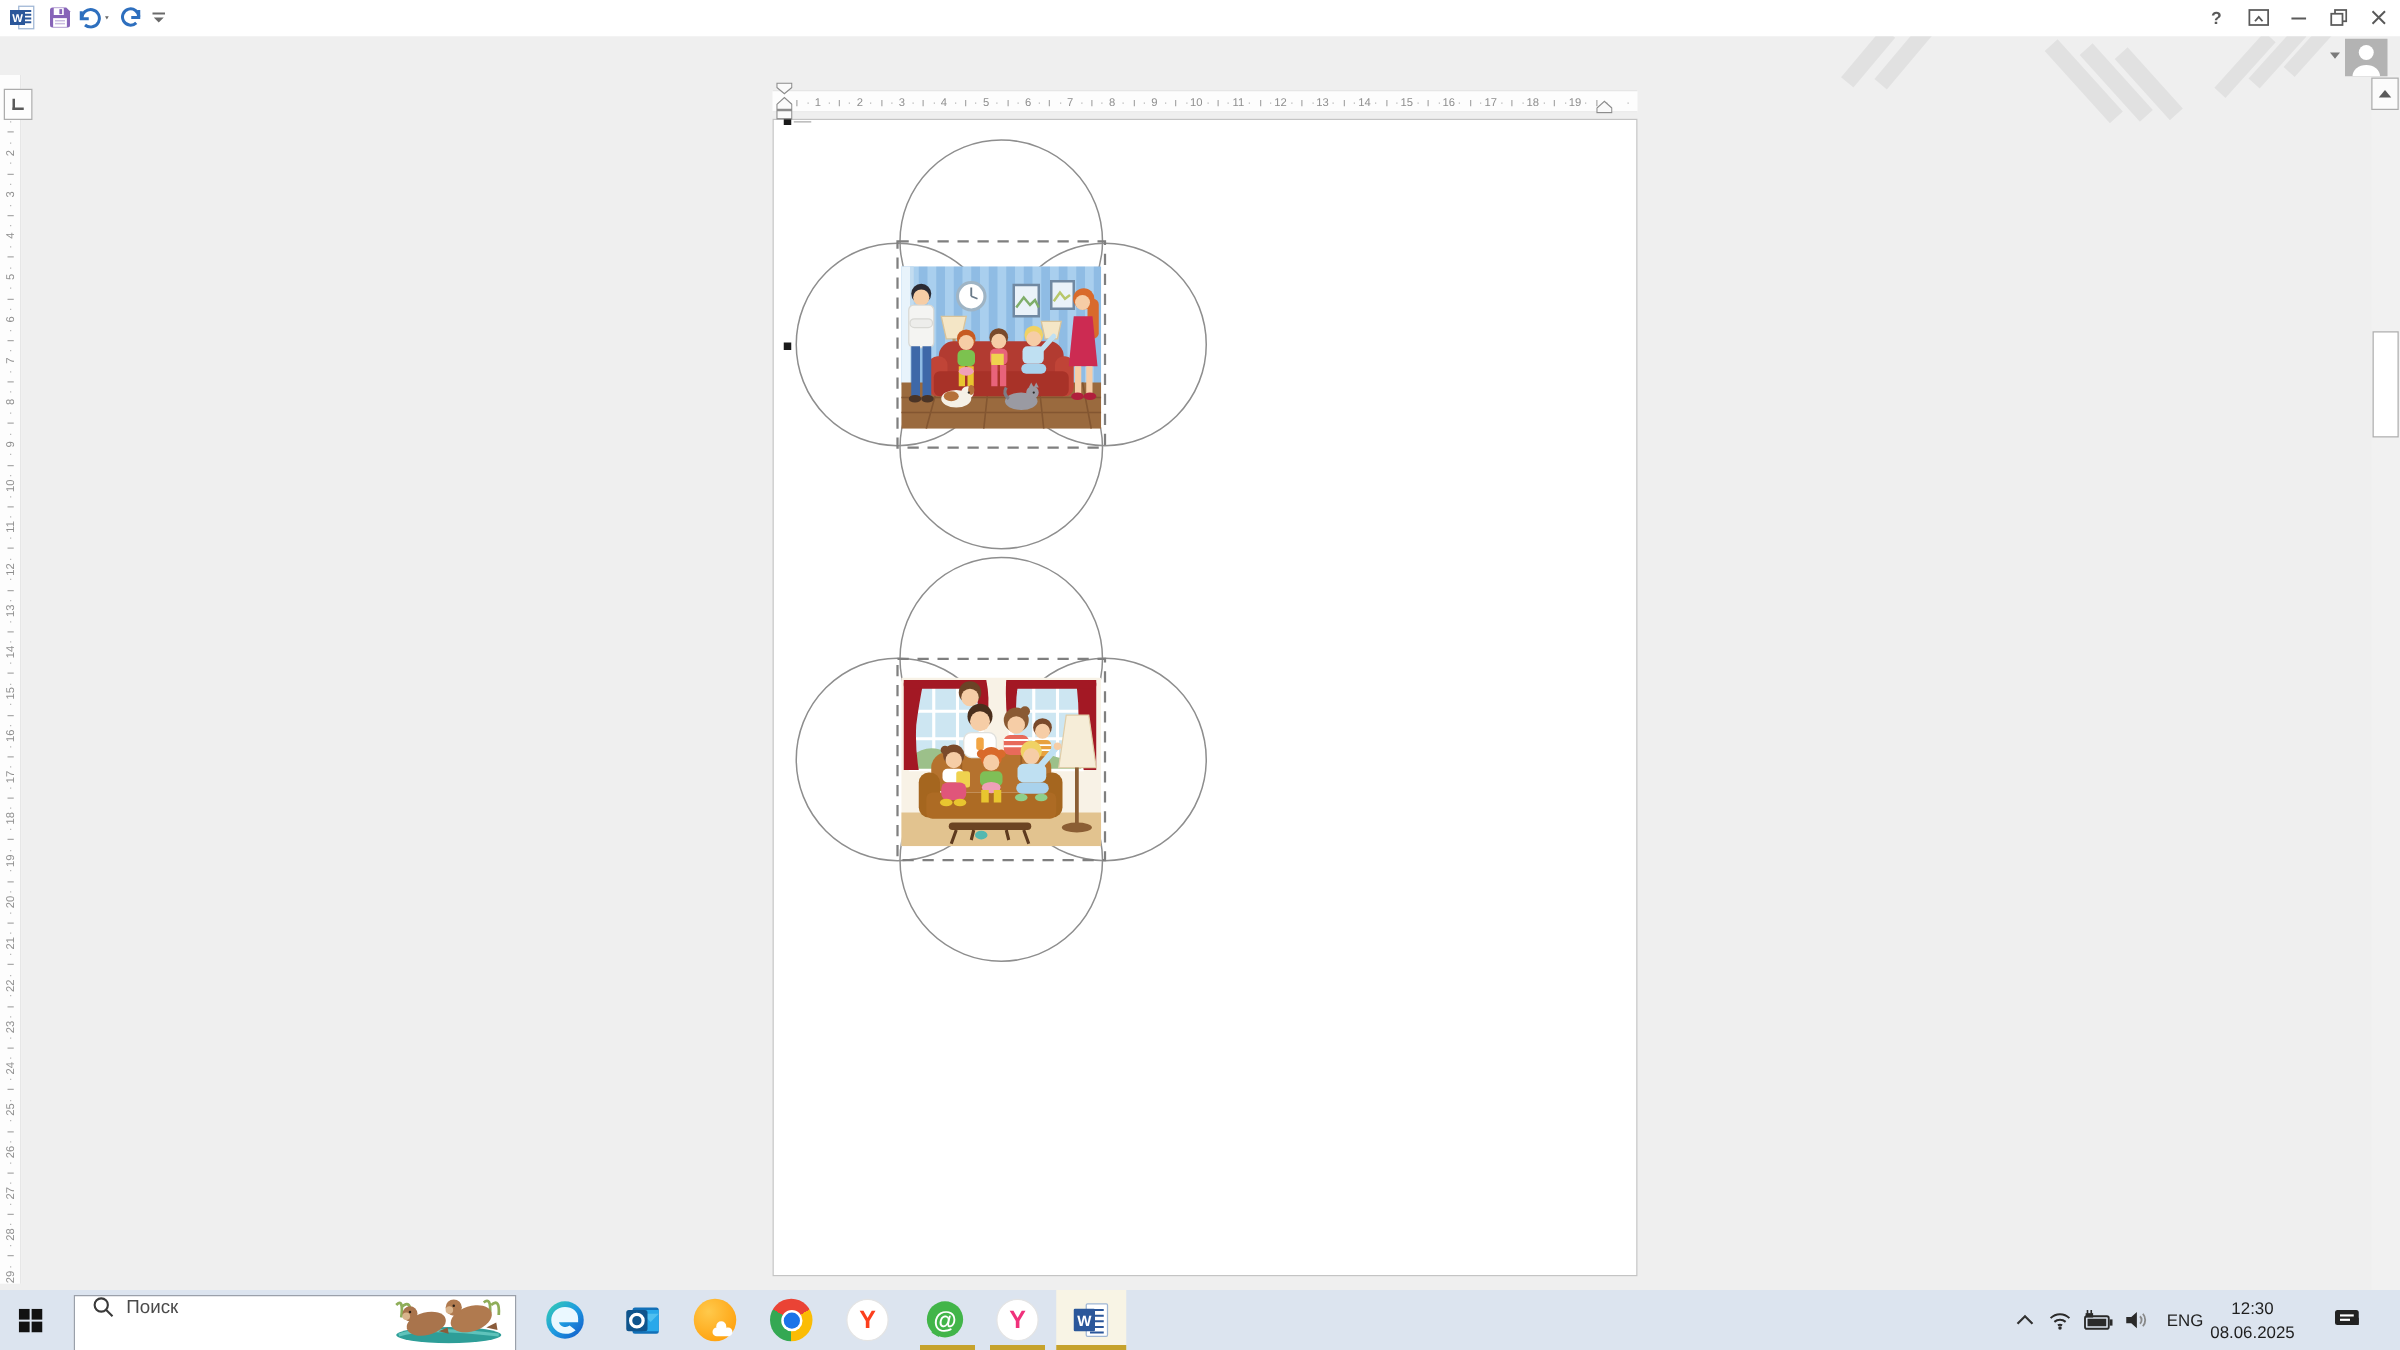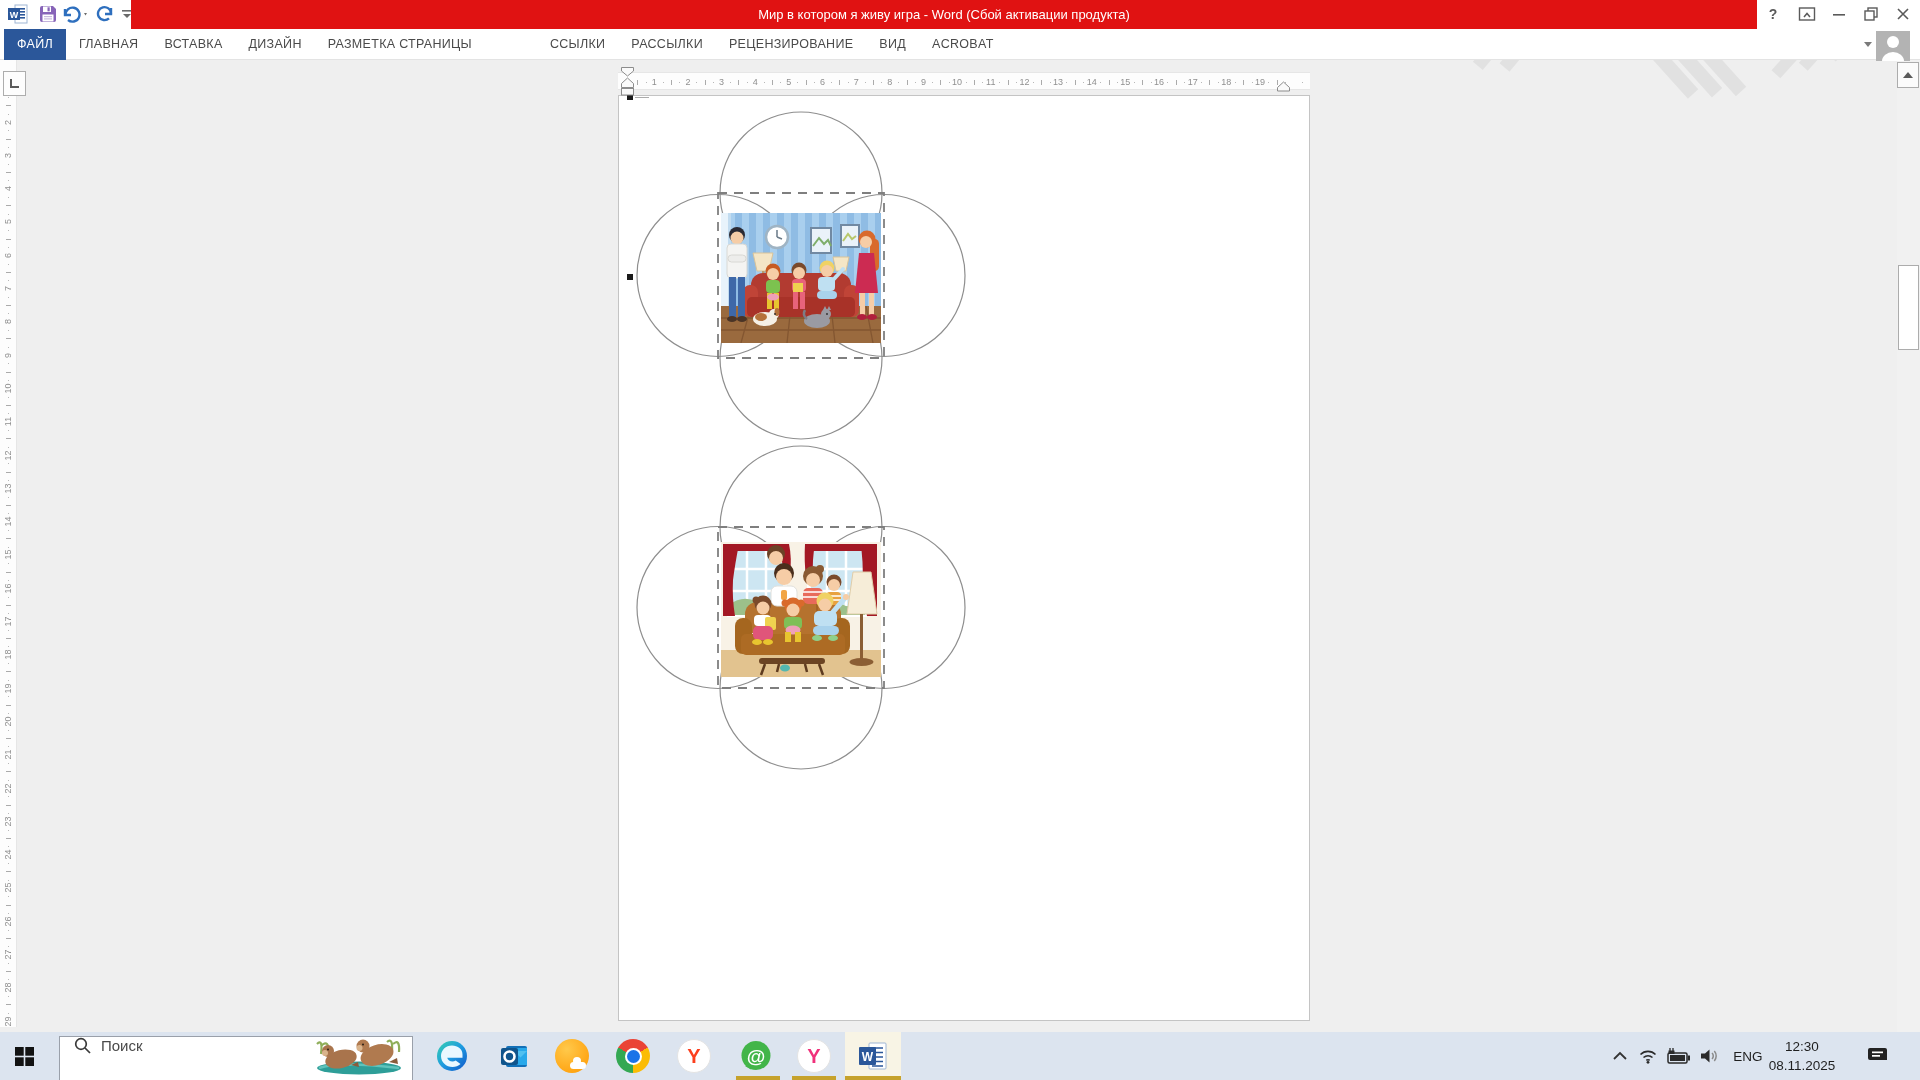--- a/index.html
+++ b/index.html
@@ -131,23 +131,20 @@
         <path d="M15,9.5 a6.5,6.5 0 1 0 -2,4.8" fill="none" stroke="#2E6FBE" stroke-width="2.4"></path>
       </svg>
     </div>
     <div class="abs qat-btn" style="left:118px; width:18px;">
       <svg width="12" height="16" viewBox="0 0 12 16">
         <rect x="1" y="4" width="10" height="1.6" fill="#6A6A6A"></rect>
         <path d="M2,8 l8,0 -4,4 z" fill="#6A6A6A"></path>
       </svg>
     </div>
 
-    <div id="title-red" class="abs">
-      <span id="title-text">Мир в котором я живу игра -  Word (Сбой активации продукта)</span>
-    </div>
 
     <div class="abs winctl" style="left:1758px;">
       <span style="font-weight:bold;">?</span>
     </div>
     <div class="abs winctl" style="left:1792px;">
       <svg width="18" height="16" viewBox="0 0 18 16">
         <rect x="1.5" y="2" width="15" height="12" fill="none" stroke="#5A5A5A" stroke-width="1.4"></rect>
         <path d="M6,11 l3,-3.5 3,3.5" fill="none" stroke="#5A5A5A" stroke-width="1.5"></path>
       </svg>
     </div>
@@ -173,32 +170,20 @@
     <div class="abs stripe" style="left:1488px; top:20px;  width:13px; height:52px; transform:rotate(40deg);"></div>
     <div class="abs stripe" style="left:1516px; top:18px;  width:13px; height:56px; transform:rotate(40deg);"></div>
     <div class="abs stripe" style="left:1660px; top:26px;  width:14px; height:78px; transform:rotate(-42deg);"></div>
     <div class="abs stripe" style="left:1686px; top:30px;  width:14px; height:72px; transform:rotate(-42deg);"></div>
     <div class="abs stripe" style="left:1712px; top:34px;  width:14px; height:66px; transform:rotate(-42deg);"></div>
     <div class="abs stripe" style="left:1790px; top:22px;  width:12px; height:60px; transform:rotate(42deg);"></div>
     <div class="abs stripe" style="left:1816px; top:18px;  width:12px; height:56px; transform:rotate(42deg);"></div>
     <div class="abs stripe" style="left:1842px; top:14px;  width:12px; height:50px; transform:rotate(42deg);"></div>
   </div>
 
-  <div id="tabrow" class="abs">
-    <div class="rtab active">ФАЙЛ</div>
-    <div class="rtab">ГЛАВНАЯ</div>
-    <div class="rtab">ВСТАВКА</div>
-    <div class="rtab">ДИЗАЙН</div>
-    <div class="rtab">РАЗМЕТКА СТРАНИЦЫ</div>
-    <div class="rtab" style="margin-left:52px;">ССЫЛКИ</div>
-    <div class="rtab">РАССЫЛКИ</div>
-    <div class="rtab">РЕЦЕНЗИРОВАНИЕ</div>
-    <div class="rtab">ВИД</div>
-    <div class="rtab">ACROBAT</div>
-  </div>
 
   <div id="docarea" class="abs">
 
     <div id="v-ruler" class="abs">
         <span class="vnum" style="top: 54.5px;">2</span>
         <span class="vnum" style="top: 87.8px;">3</span>
         <span class="vnum" style="top: 121.1px;">4</span>
         <span class="vnum" style="top: 154.4px;">5</span>
         <span class="vnum" style="top: 187.7px;">6</span>
         <span class="vnum" style="top: 221px;">7</span>
@@ -732,21 +717,21 @@
         <polygon points="3,7.5 7,7.5 11.5,3.5 11.5,16.5 7,12.5 3,12.5" fill="#2A2A2A"></polygon>
         <path d="M14,7 a4.2,4.2 0 0 1 0,6" fill="none" stroke="#8A8A8A" stroke-width="1.5"></path>
         <path d="M16.3,5 a7.6,7.6 0 0 1 0,10" fill="none" stroke="#8A8A8A" stroke-width="1.5"></path>
       </svg>
     </div>
     <div class="abs tray-item" style="left:1727px; width:42px; font-size:13.5px;">
       <span>ENG</span>
     </div>
     <div id="clock" class="abs">
       <div>12:30</div>
-      <div>08.11.2025</div>
+      <div>08.06.2025</div>
     </div>
     <div class="abs tray-item" style="left:1862px; width:32px;">
       <svg width="24" height="22" viewBox="0 0 24 22">
         <path d="M4,3 h15 q2,0 2,2 v8 q0,2 -2,2 h-15 q-2,0 -2,-2 v-8 q0,-2 2,-2 z" fill="#222222"></path>
         <polygon points="14,15 21,15 21,9" fill="#222222"></polygon>
         <rect x="6" y="6.5" width="11" height="1.7" fill="#FFFFFF"></rect>
         <rect x="6" y="10" width="8" height="1.7" fill="#FFFFFF"></rect>
       </svg>
     </div>
   </div>

